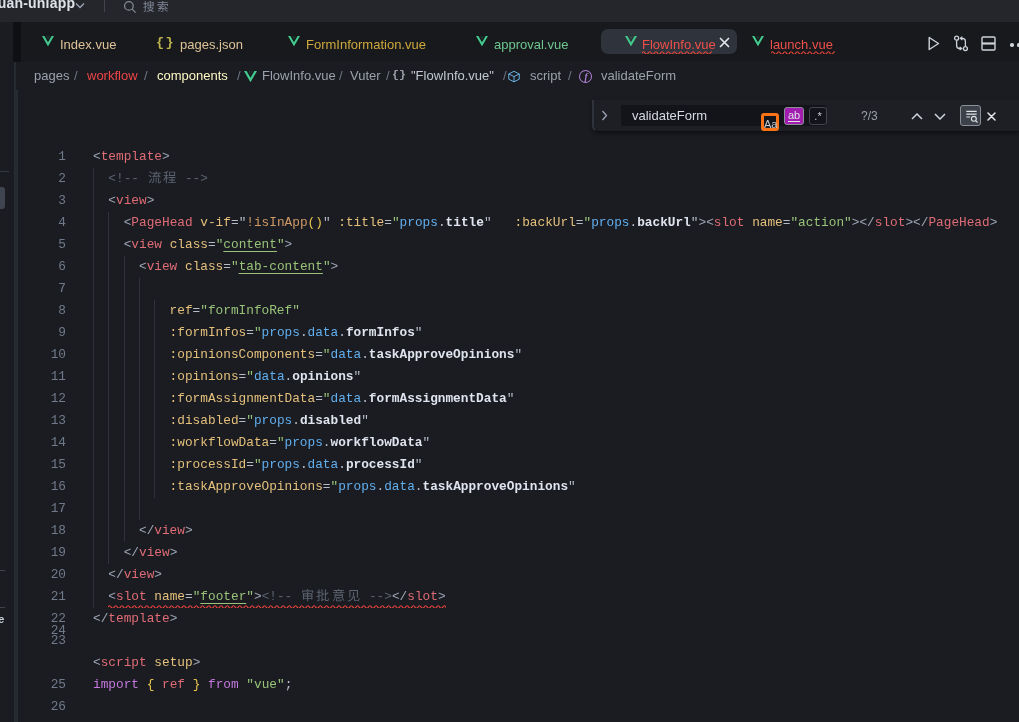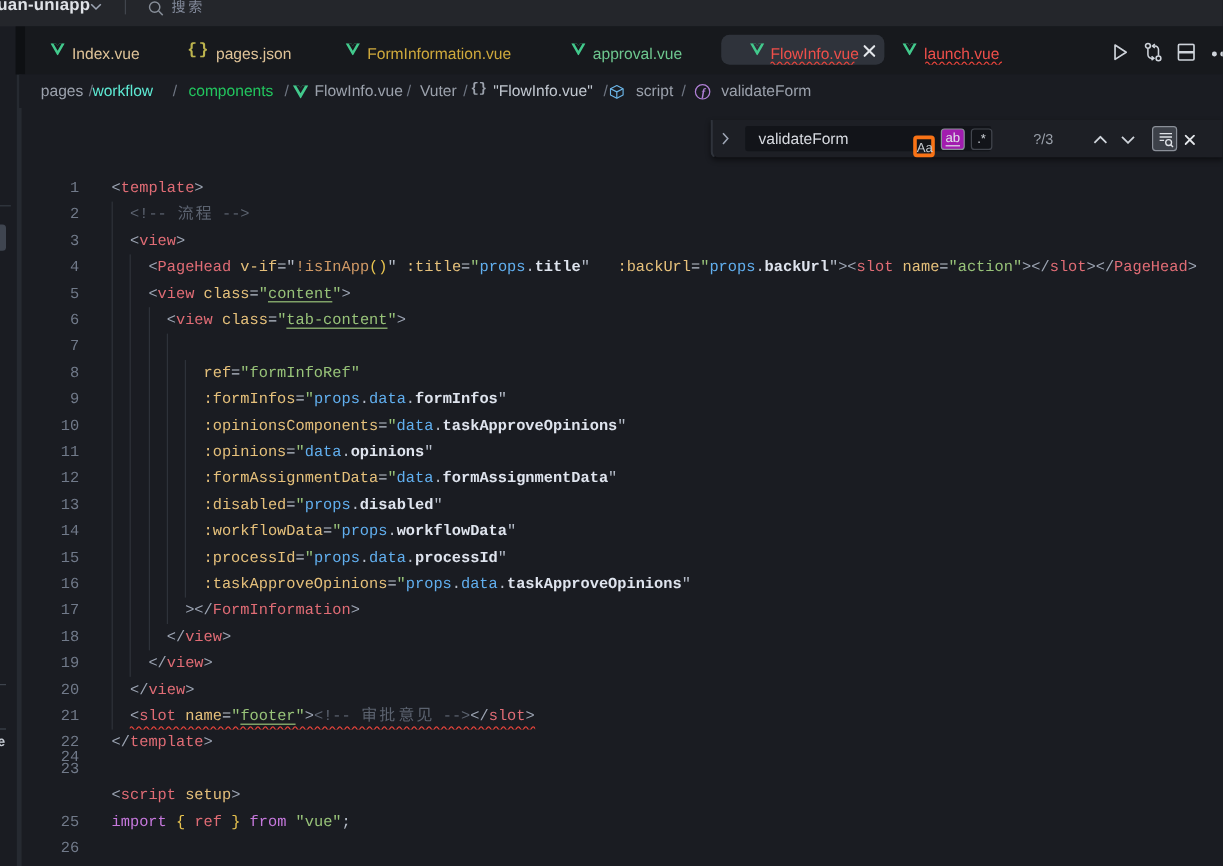--- a/index.html
+++ b/index.html
@@ -103,22 +103,22 @@
   </svg>
   <svg width="15" height="15" viewBox="0 0 15 15" style="position:absolute;left:960px;top:14px" fill="none" stroke="#ced3da" stroke-width="1.4">
         <rect x="1" y="1" width="13" height="13" rx="1"></rect>
         <path d="M1 7.5h13" stroke-width="2.2"></path>
       </svg>
   <div style="position:absolute;left:989px;top:21px;width:3.5px;height:3.5px;border-radius:50%;background:#ced3da"></div>
   <div style="position:absolute;left:995.5px;top:21px;width:3.5px;height:3.5px;border-radius:50%;background:#ced3da"></div>
 </div>
 <div id="crumbs" style="position:absolute;left:16px;top:62px;width:1003px;height:28px;background:#1a1c22">
   <div class="cr" style="left:18px;color:#9ba1ac">pages</div>
-      <div class="cr" style="left:61px;color:#5eead4">workflow</div>
-      <div class="cr" style="left:141px;color:#22c55e">components</div>
+      <div class="cr" style="left:71px;color:#ef4444">workflow</div>
+      <div class="cr" style="left:141px;color:#fef9c3">components</div>
       <div class="cr" style="left:246px;color:#9ba1ac">FlowInfo.vue</div>
       <div class="cr" style="left:334px;color:#9ba1ac">Vuter</div>
       <div class="cr" style="left:395px;color:#9ba1ac"><span style="color:#c2c8d1">"FlowInfo.vue"</span></div>
       <div class="cr" style="left:514px;color:#9ba1ac">script</div>
       <div class="cr" style="left:585px;color:#9ba1ac">validateForm</div>
       <div class="cr" style="left:58px;color:#6f7683">/</div>
       <div class="cr" style="left:128px;color:#6f7683">/</div>
       <div class="cr" style="left:221px;color:#6f7683">/</div>
       <div class="cr" style="left:323px;color:#6f7683">/</div>
       <div class="cr" style="left:370px;color:#6f7683">/</div>
@@ -204,21 +204,20 @@
     <div class="cl" style="top:388px">          <span class="a">:formAssignmentData</span><span class="q">=</span><span class="s">"</span><span class="b">data</span><span class="q">.</span><span class="w">formAssignmentData</span><span class="q">"</span></div>
     <div class="ln" style="top:410px">13</div>
     <div class="cl" style="top:410px">          <span class="a">:disabled</span><span class="q">=</span><span class="s">"</span><span class="b">props</span><span class="q">.</span><span class="w">disabled</span><span class="q">"</span></div>
     <div class="ln" style="top:432px">14</div>
     <div class="cl" style="top:432px">          <span class="a">:workflowData</span><span class="q">=</span><span class="s">"</span><span class="b">props</span><span class="q">.</span><span class="w">workflowData</span><span class="q">"</span></div>
     <div class="ln" style="top:454px">15</div>
     <div class="cl" style="top:454px">          <span class="a">:processId</span><span class="q">=</span><span class="s">"</span><span class="b">props</span><span class="q">.</span><span class="b">data</span><span class="q">.</span><span class="w">processId</span><span class="q">"</span></div>
     <div class="ln" style="top:476px">16</div>
     <div class="cl" style="top:476px">          <span class="a">:taskApproveOpinions</span><span class="q">=</span><span class="s">"</span><span class="b">props</span><span class="q">.</span><span class="b">data</span><span class="q">.</span><span class="w">taskApproveOpinions</span><span class="q">"</span></div>
     <div class="ln" style="top:498px">17</div>
-    <div class="cl" style="top:498px">        <span class="g">&gt;&lt;/</span><span class="t">FormInformation</span><span class="g">&gt;</span></div>
     <div class="ln" style="top:520px">18</div>
     <div class="cl" style="top:520px">      <span class="g">&lt;/</span><span class="t">view</span><span class="g">&gt;</span></div>
     <div class="ln" style="top:542px">19</div>
     <div class="cl" style="top:542px">    <span class="g">&lt;/</span><span class="t">view</span><span class="g">&gt;</span></div>
     <div class="ln" style="top:564px">20</div>
     <div class="cl" style="top:564px">  <span class="g">&lt;/</span><span class="t">view</span><span class="g">&gt;</span></div>
     <div class="ln" style="top:586px">21</div>
     <div class="cl" style="top:586px">  <span class="g">&lt;</span><span class="t">slot</span> <span class="a">name</span><span class="q">=</span><span class="s">"</span><span class="s ul">footer</span><span class="s">"</span><span class="g">&gt;</span><span class="c">&lt;!-- </span><svg style="display:inline-block;vertical-align:-3px;width:15.34px;height:15.34px" viewBox="-75 -925 1150 1150">
         <g transform="scale(1,-1)">
           <path fill="#5c6370" d="M429 826C445 798 462 762 474 733H83V569H158V661H839V569H917V733H544L560 738C550 767 526 813 506 847ZM217 290H460V177H217ZM217 355V465H460V355ZM780 290V177H538V290ZM780 355H538V465H780ZM460 628V531H145V54H217V110H460V-78H538V110H780V59H855V531H538V628Z"></path>

